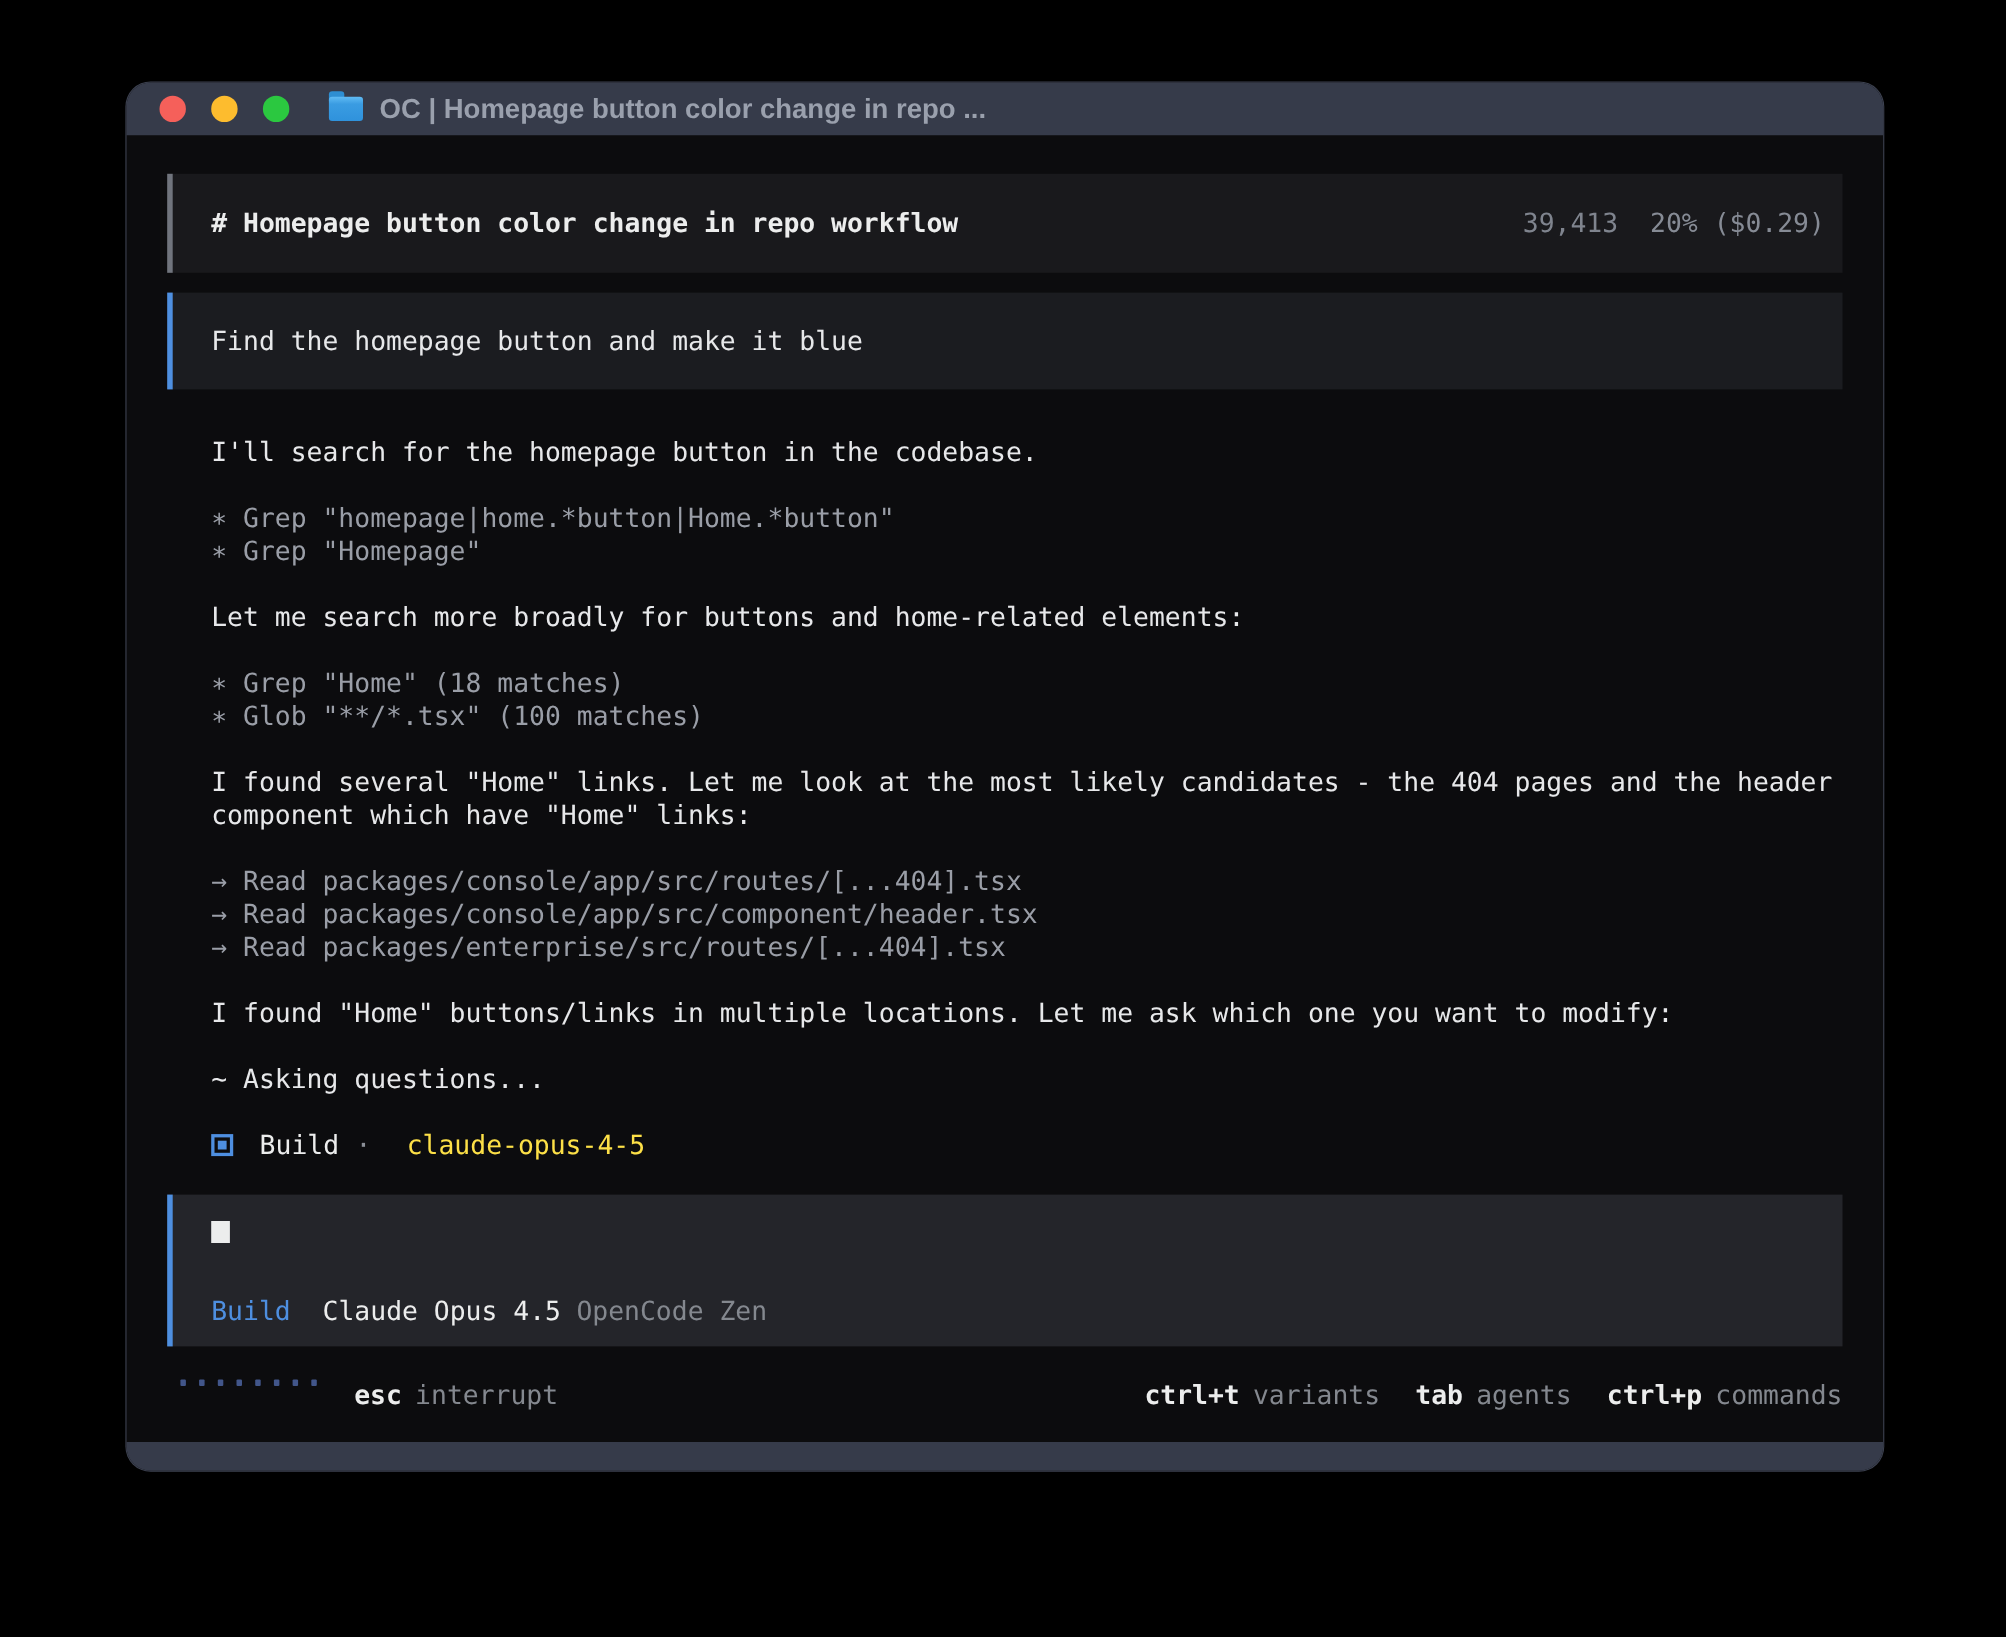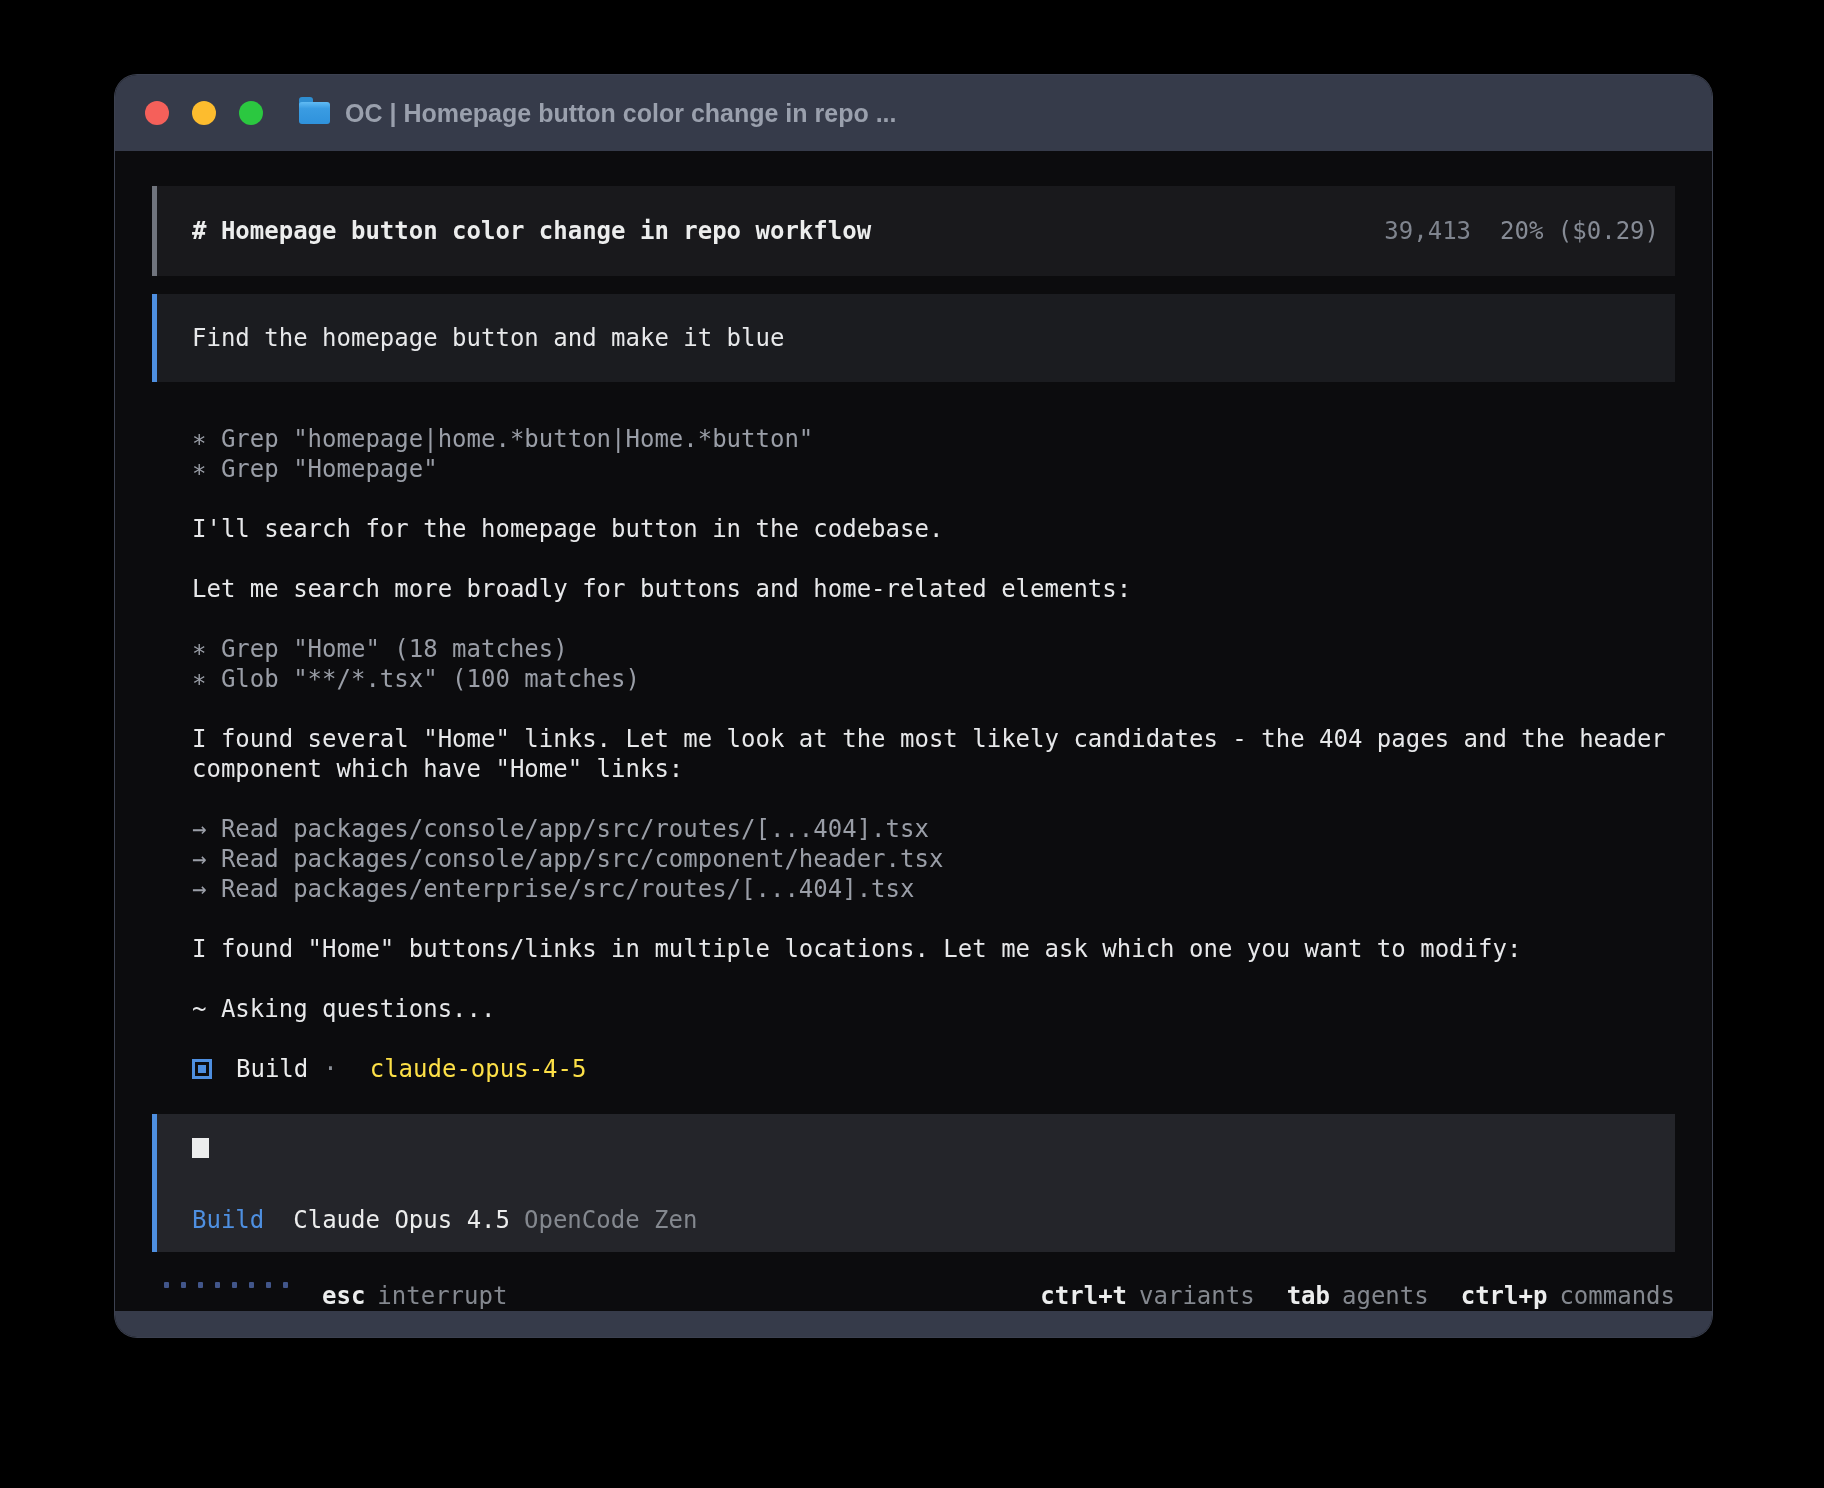--- a/index.html
+++ b/index.html
@@ -13,21 +13,21 @@
   .window{
     position:absolute;left:115px;top:75px;
     width:1597px;height:1262px;
     border-radius:22px;
     background:#0c0c0e;
     box-shadow:0 0 0 1px #3c4150;
     display:flex;flex-direction:column;
   }
   
   .titlebar{
-    height:76px;flex:none;
+    height:48px;flex:none;
     background:#363b4a;
     border-radius:22px 22px 0 0;
     display:flex;align-items:center;
     padding:0 30px;
   }
   .traffic{display:flex;gap:23px;align-items:center;}
   .tl{width:24px;height:24px;border-radius:50%;}
   .tl.red{background:#f5605a;}
   .tl.yellow{background:#fdbc2e;}
   .tl.green{background:#2bc840;}
@@ -135,22 +135,22 @@
       <span class="session-stats">
         <span class="tokens">39,413</span><span class="ctx">20% ($0.29)</span>
       </span>
     </div>
 
     <div class="user-box">
       <span>Find the homepage button and make it blue</span>
     </div>
 
     <div class="transcript" id="transcript">
+        <div class="block text">I'll search for the homepage button in the codebase.</div>
         <div class="block tool"><div>∗ Grep "homepage|home.*button|Home.*button"</div><div>∗ Grep "Homepage"</div></div>
-        <div class="block text">I'll search for the homepage button in the codebase.</div>
         <div class="block text">Let me search more broadly for buttons and home-related elements:</div>
         <div class="block tool"><div>∗ Grep "Home" (18 matches)</div><div>∗ Glob "**/*.tsx" (100 matches)</div></div>
         <div class="block text">I found several "Home" links. Let me look at the most likely candidates - the 404 pages and the header component which have "Home" links:</div>
         <div class="block tool"><div>→ Read packages/console/app/src/routes/[...404].tsx</div><div>→ Read packages/console/app/src/component/header.tsx</div><div>→ Read packages/enterprise/src/routes/[...404].tsx</div></div>
         <div class="block text">I found "Home" buttons/links in multiple locations. Let me ask which one you want to modify:</div>
         <div class="block text">~ Asking questions...</div>
       </div>
 
     <div class="status-line">
       <span class="status-icon"></span>

